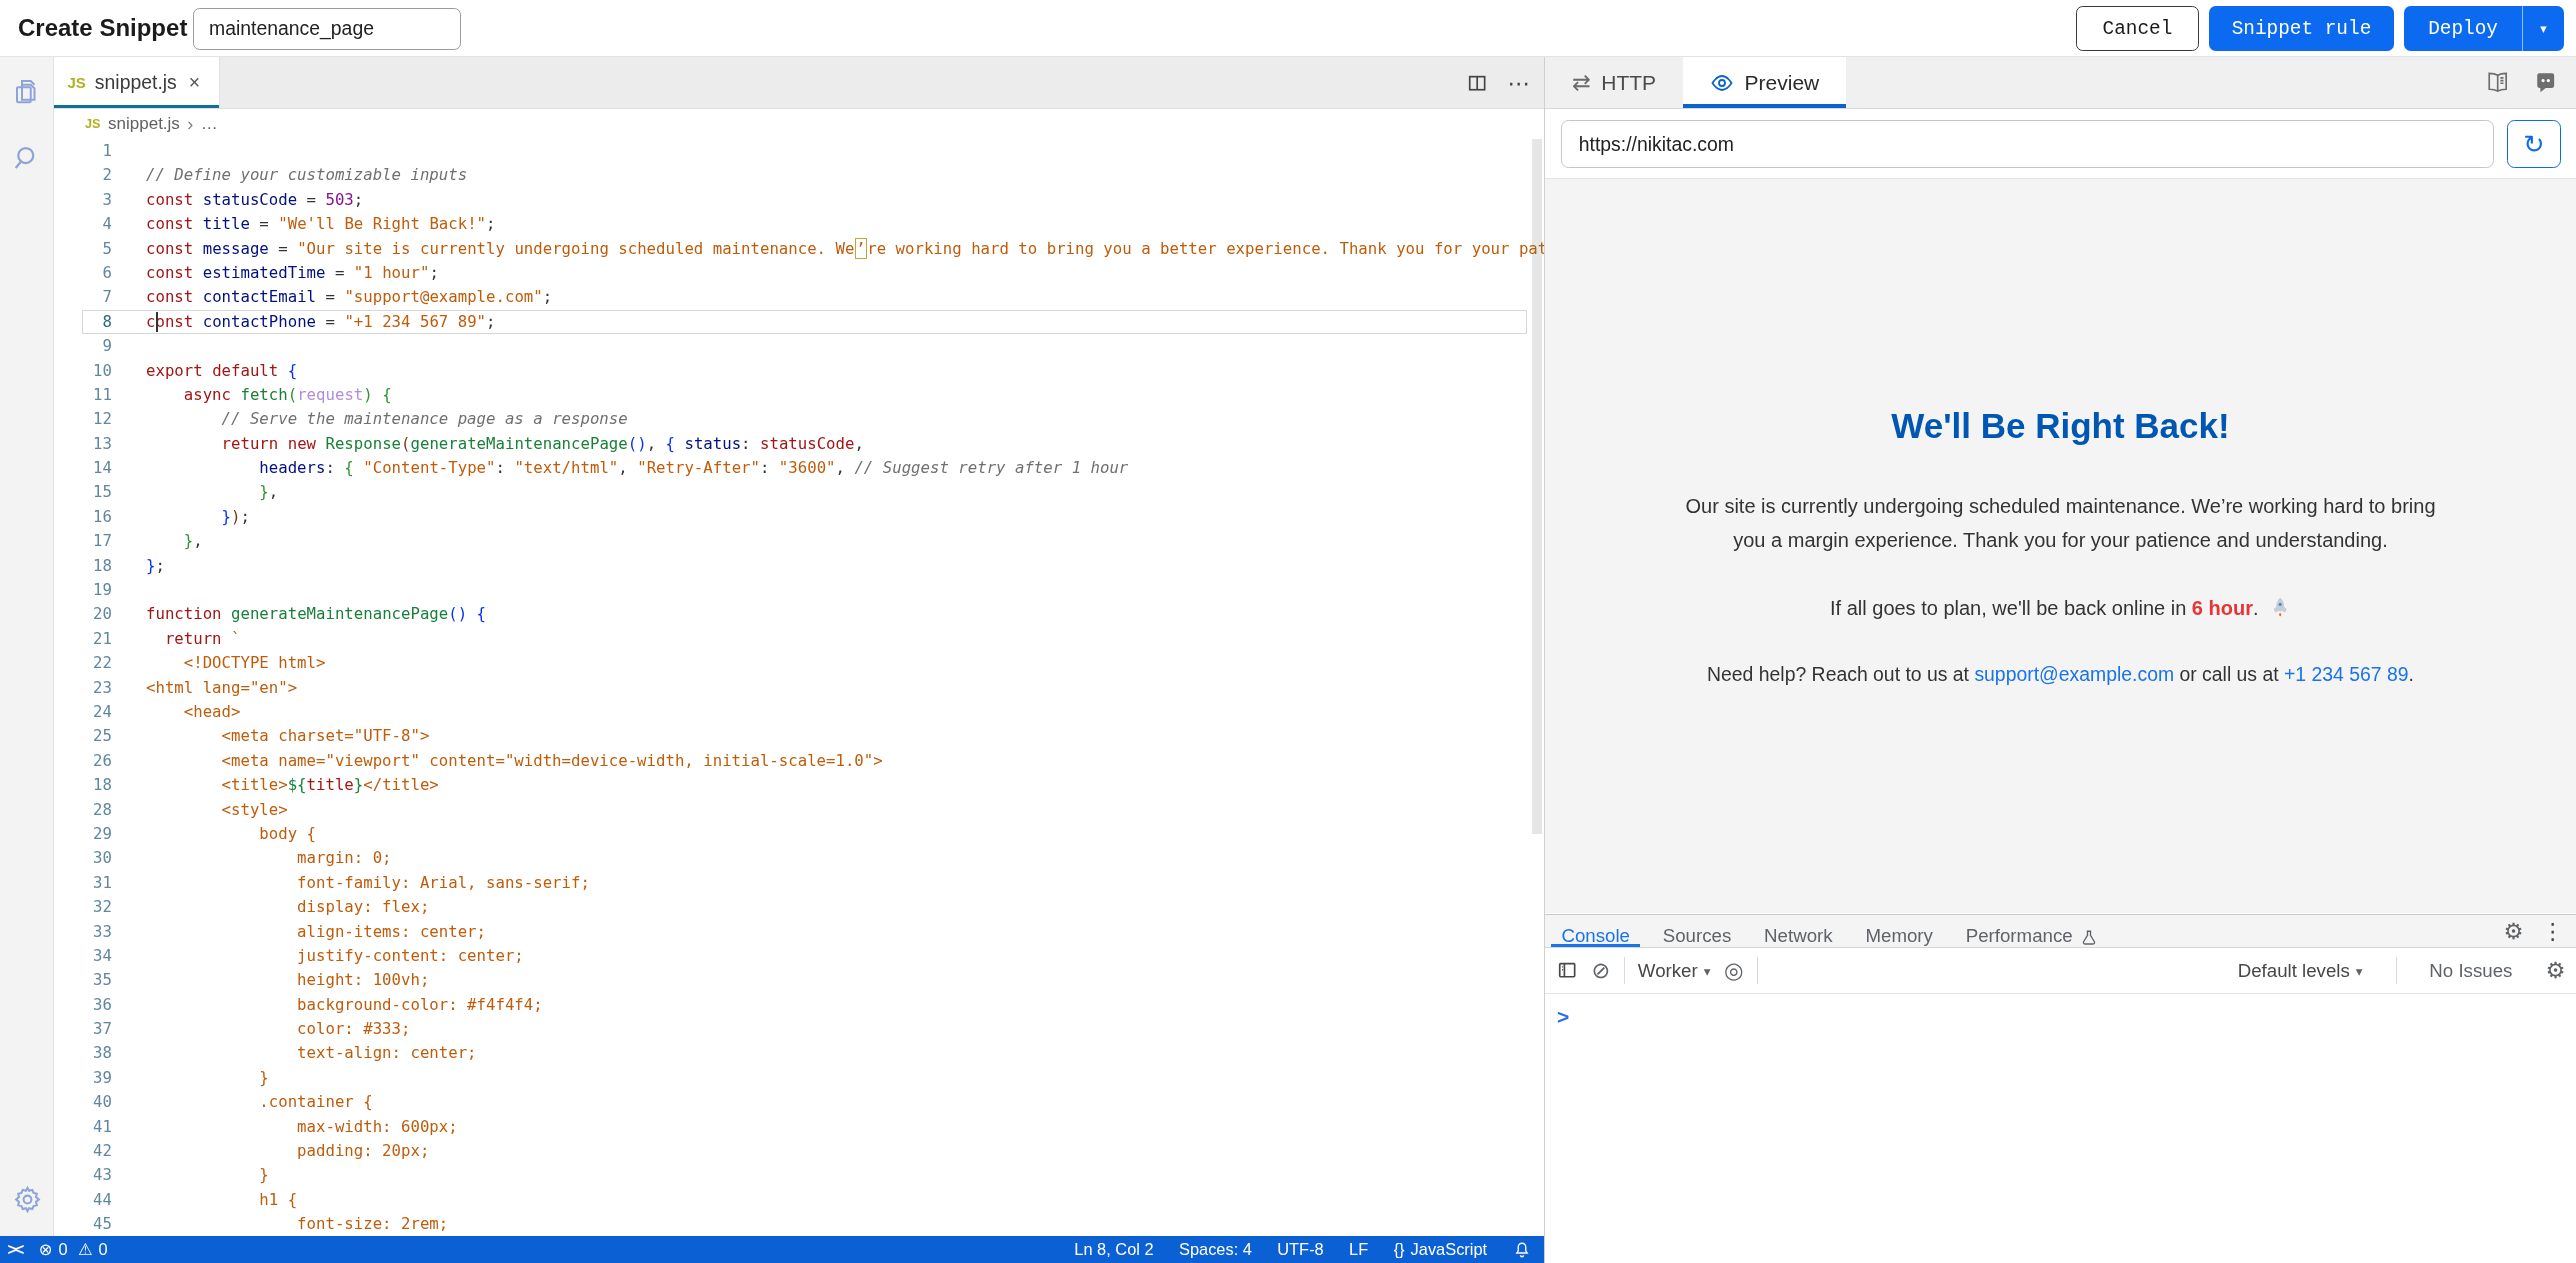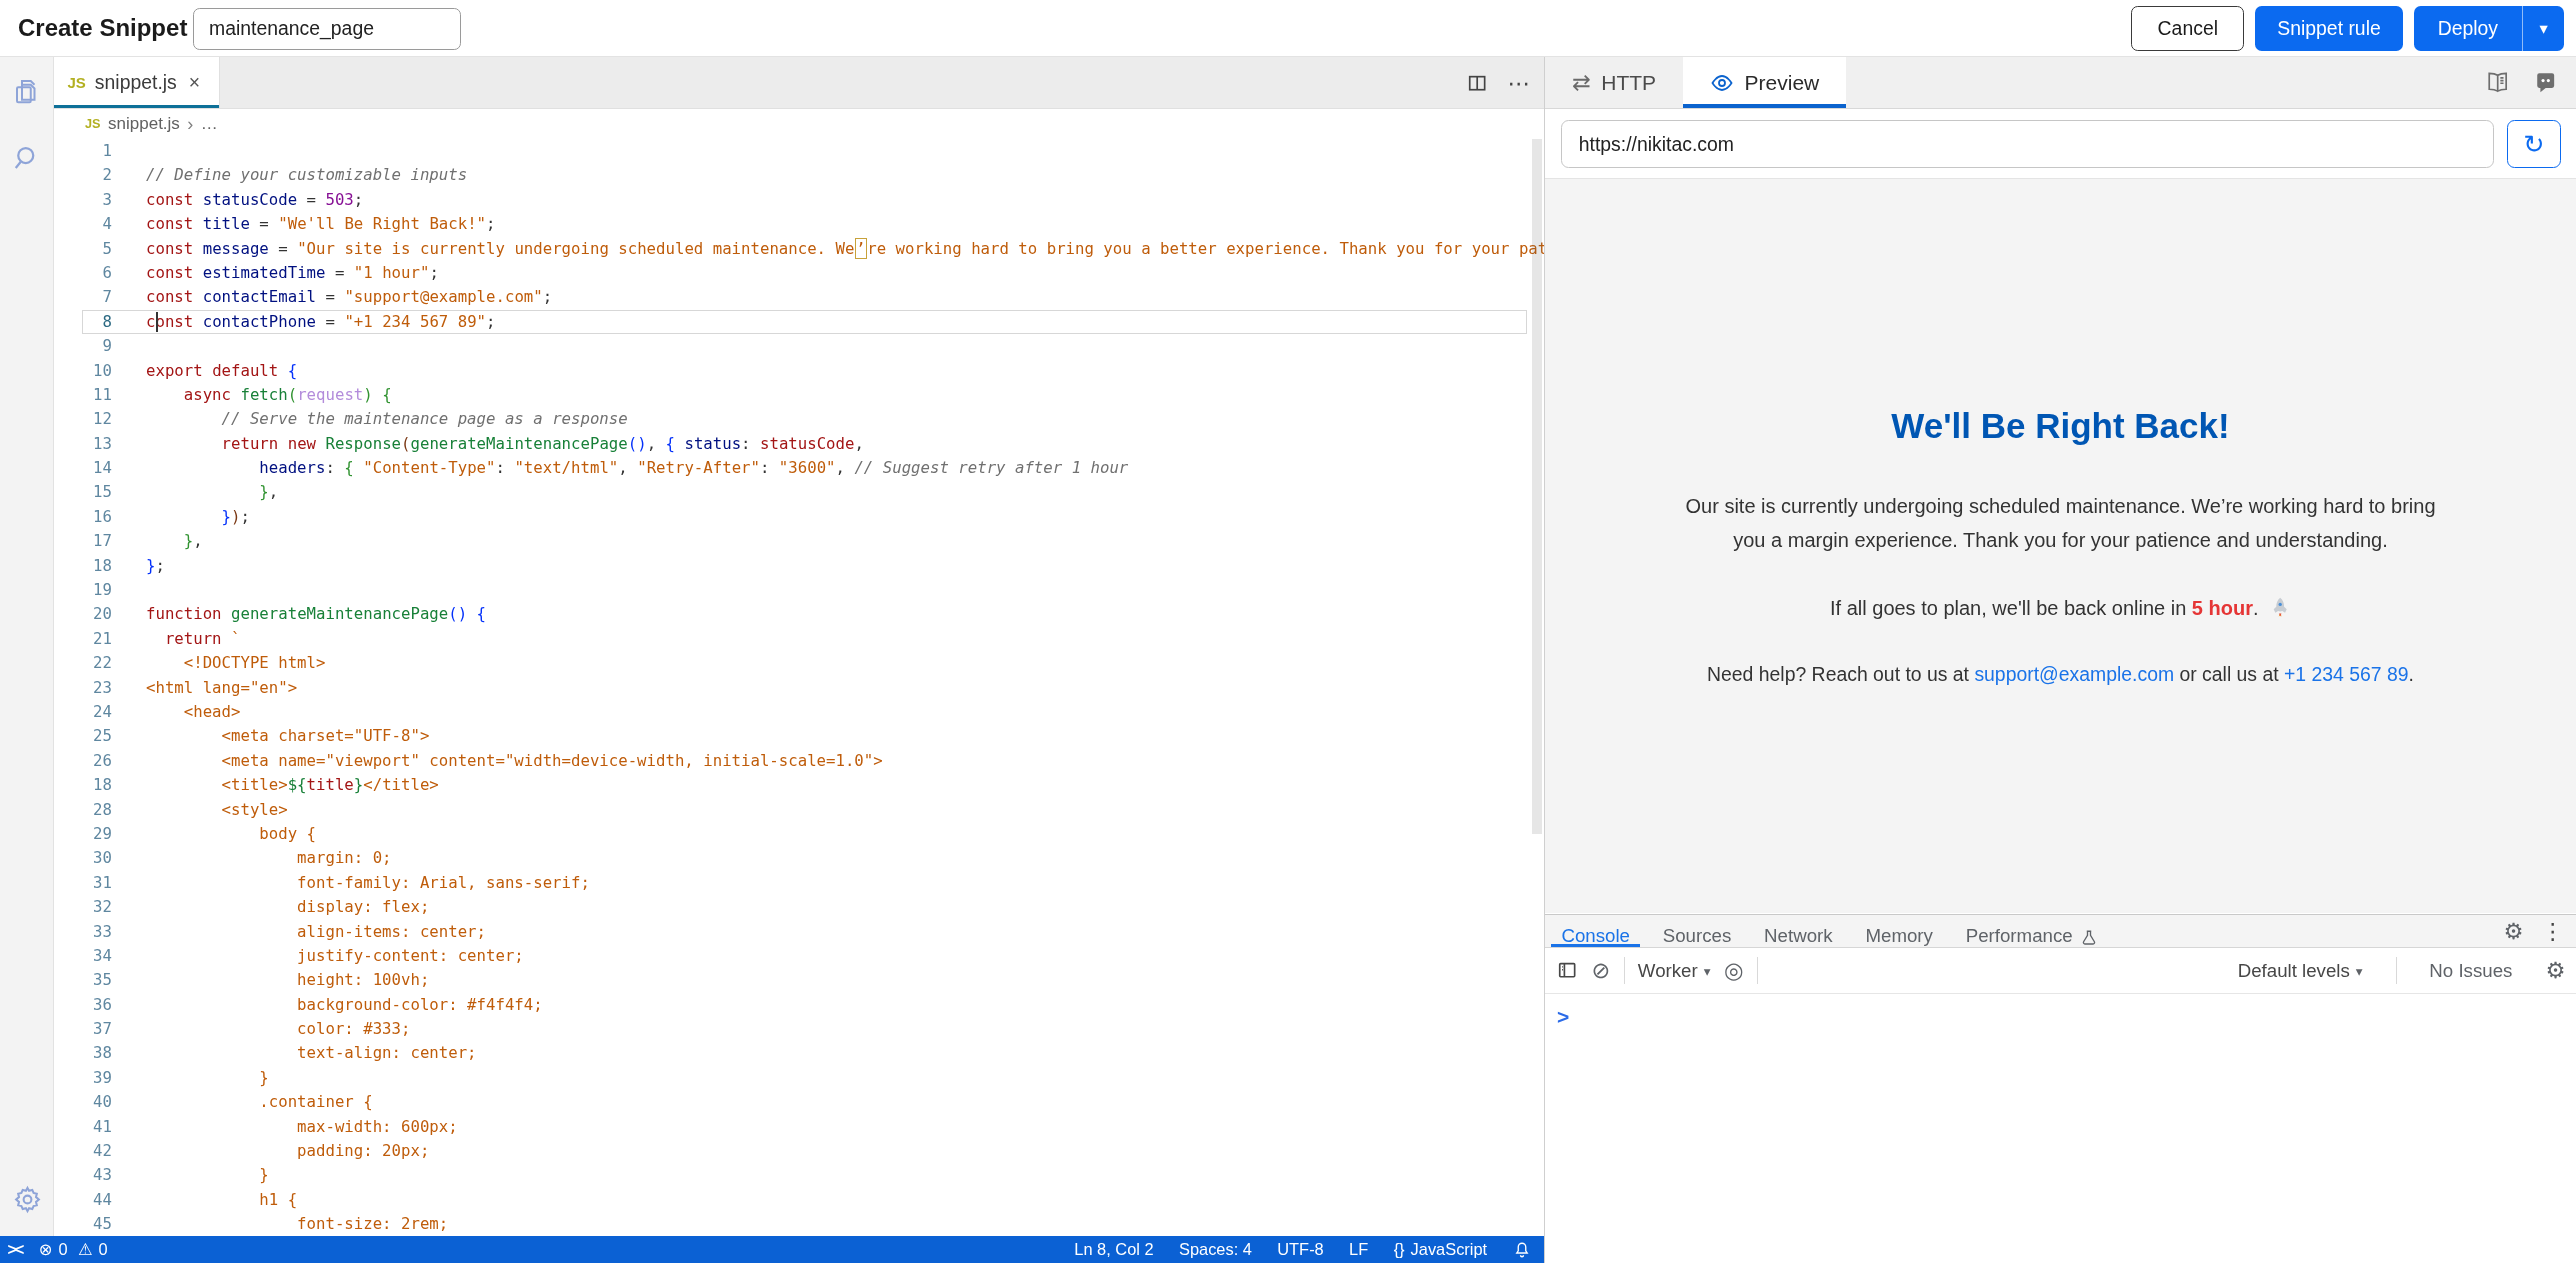--- a/index.html
+++ b/index.html
@@ -5,21 +5,21 @@
   * { margin:0; padding:0; box-sizing:border-box; }
   html,body { width:2576px; height:1263px; }
   body { font-family:"Liberation Sans", sans-serif; background:#fff; position:relative; overflow:hidden; color:#202124; }
   svg { display:block; }
 
   
   .header { position:absolute; left:0; top:0; width:2576px; height:57px; background:#fff; border-bottom:0.7px solid #e3e3e3; display:flex; align-items:center; }
   .header-title { font-size:24px; font-weight:bold; color:#1b1b1b; margin-left:18px; }
   .name-input { position:absolute; left:193px; top:7.5px; width:268px; height:42px; border:0.7px solid #9a9a9a; border-radius:6.7px; font-size:19.4px; color:#222; padding:0 15px; font-family:"Liberation Sans",sans-serif; background:#fff; }
   .header-actions { position:absolute; right:12px; top:6px; height:45px; display:flex; gap:10.5px; align-items:center; }
-  .btn { height:45px; border-radius:6.7px; font-size:19.4px; font-family:Liberation Sans, sans-serif; cursor:pointer; }
+  .btn { height:45px; border-radius:6.7px; font-size:19.4px; font-family:Liberation Mono, monospace; cursor:pointer; }
   .btn.ghost { background:#fff; border:1.5px solid #3a3a3a; color:#1b1b1b; padding:0 25.4px; }
   .btn.primary { background:#0b6af0; border:none; color:#fff; padding:0 22.4px; }
   .split-btn { display:flex; height:45px; border-radius:6.7px; overflow:hidden; }
   .split-btn .main { border-radius:0; padding:0 24px; }
   .split-btn .arrow { border-radius:0; width:42px; padding:0; border-left:0.7px solid rgba(255,255,255,.55); display:flex; align-items:center; justify-content:center; font-size:16.4px; }
 
   
   .activitybar { position:absolute; left:0; top:57px; width:54px; height:1180px; background:#f3f3f3; border-right:0.7px solid #e2e2e2; }
   .ab-icon { width:54px; height:67px; display:flex; align-items:center; justify-content:center; color:#8ea4d8; }
   .ab-gear { position:absolute; bottom:4.5px; left:0; }
@@ -288,21 +288,21 @@
     <button class="refresh-btn">
         <span>↻</span>
       </button>
   </div>
 
   <div class="preview-area">
     <div class="mp-container">
       <div class="mp-title">We'll Be Right Back!</div>
       <div class="mp-message">Our site is currently undergoing scheduled maintenance. We’re working hard to bring you a margin experience. Thank you for your patience and understanding.</div>
       <div class="mp-eta">
-        <span>If all goes to plan, we'll be back online in </span><span class="eta-strong">5 hour</span><span>.</span>
+        <span>If all goes to plan, we'll be back online in </span><span class="eta-strong">6 hour</span><span>.</span>
         <span class="rocket">
           <svg width="22.4" height="22.4" viewBox="0 0 24 24">
               <path fill="#c8cdd3" d="M12 2c3 2 4.2 6 4.2 9.5l2.8 2.8-1.8 3.6-2.9-1.8c-1.3.6-3.3.6-4.6 0l-2.9 1.8-1.8-3.6 2.8-2.8C7.8 8 9 4 12 2z"></path>
               <circle cx="12" cy="9" r="1.8" fill="#4a90d9"></circle>
               <path fill="#f5a623" d="M12 18.5l1.6 3.5L12 21l-1.6 1z"></path>
               <path fill="#e0453a" d="M10.6 18.8L12 22l1.4-3.2z" opacity=".85"></path>
             </svg>
         </span>
       </div>
       <div class="mp-help">

